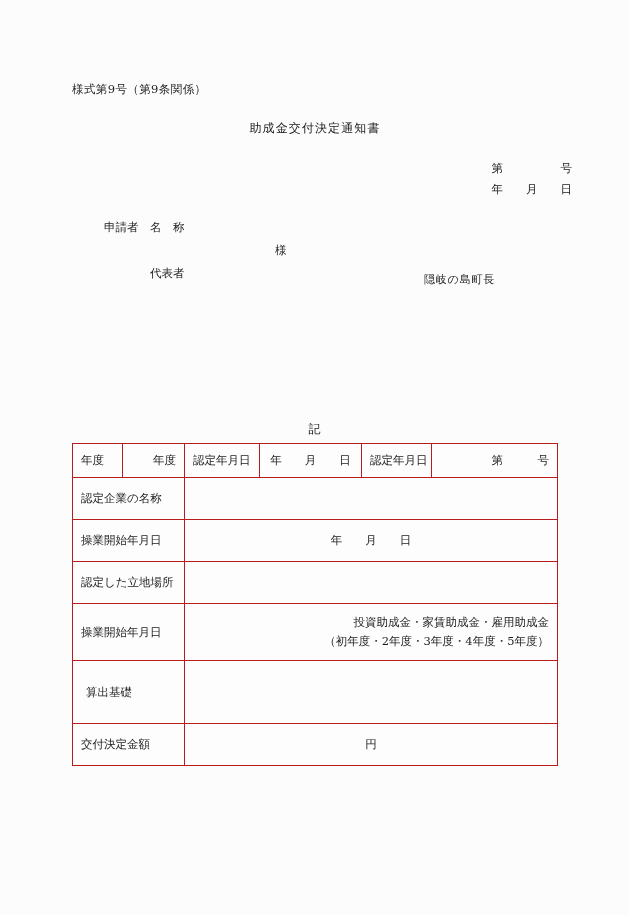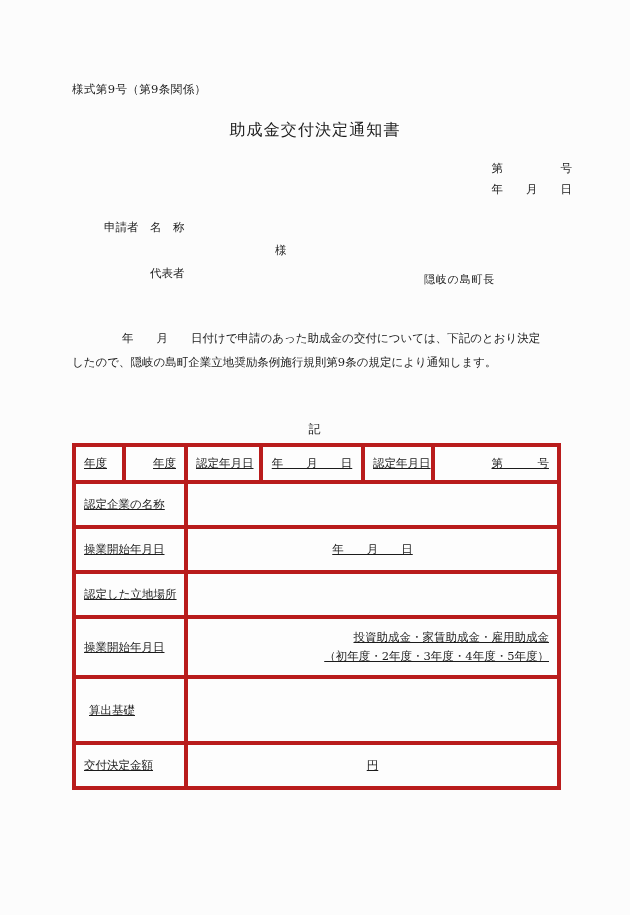--- a/index.html
+++ b/index.html
@@ -34,21 +34,21 @@
     white-space: nowrap;
   }
 
   
   .doc-title {
     position: absolute;
     left: 0;
     top: 120px;
     width: 630px;
     text-align: center;
-    font-size: 16px;
+    font-size: 12px;
     letter-spacing: 1.1px;
   }
 
   
   .meta-block {
     position: absolute;
     right: 58px;
     top: 158px;
     font-size: 11.5px;
     line-height: 21px;
@@ -129,25 +129,24 @@
   .form-table {
     position: absolute;
     left: 72px;
     top: 443px;
     width: 485px;
     border-collapse: collapse;
     table-layout: fixed;
     font-size: 11.5px;
   }
   .form-table td {
-    border: 4px solid #b91c1c;
+    border: 1px solid #b91c1c;
     padding: 0 8px;
     vertical-align: middle;
     background: #fdfdfd;
-    text-decoration: underline;
   }
 
   .cell-label {
     text-align: left;
     white-space: nowrap;
   }
   .cell-right {
     text-align: right;
     white-space: pre;
   }
@@ -187,24 +186,20 @@
   <div class="applicant">
     <span class="applicant-line-1">申請者　名　称</span>
     <span class="applicant-line-2">
       <span class="applicant-indent"></span><span>代表者</span>
       <span class="honorific">様</span>
     </span>
   </div>
 
   <div class="issuer">隠岐の島町長</div>
 
-  <div class="body-text">
-    <span class="body-line"><span class="body-indent"></span><span>年　　月　　日付けで申請のあった助成金の交付については、下記のとおり決定</span></span>
-    <span class="body-line">したので、隠岐の島町企業立地奨励条例施行規則第9条の規定により通知します。</span>
-  </div>
 
   <div class="ki-marker">記</div>
 
   <table class="form-table">
     <colgroup>
       <col style="width:50px">
       <col style="width:62px">
       <col style="width:75px">
       <col style="width:102px">
       <col style="width:70px">

